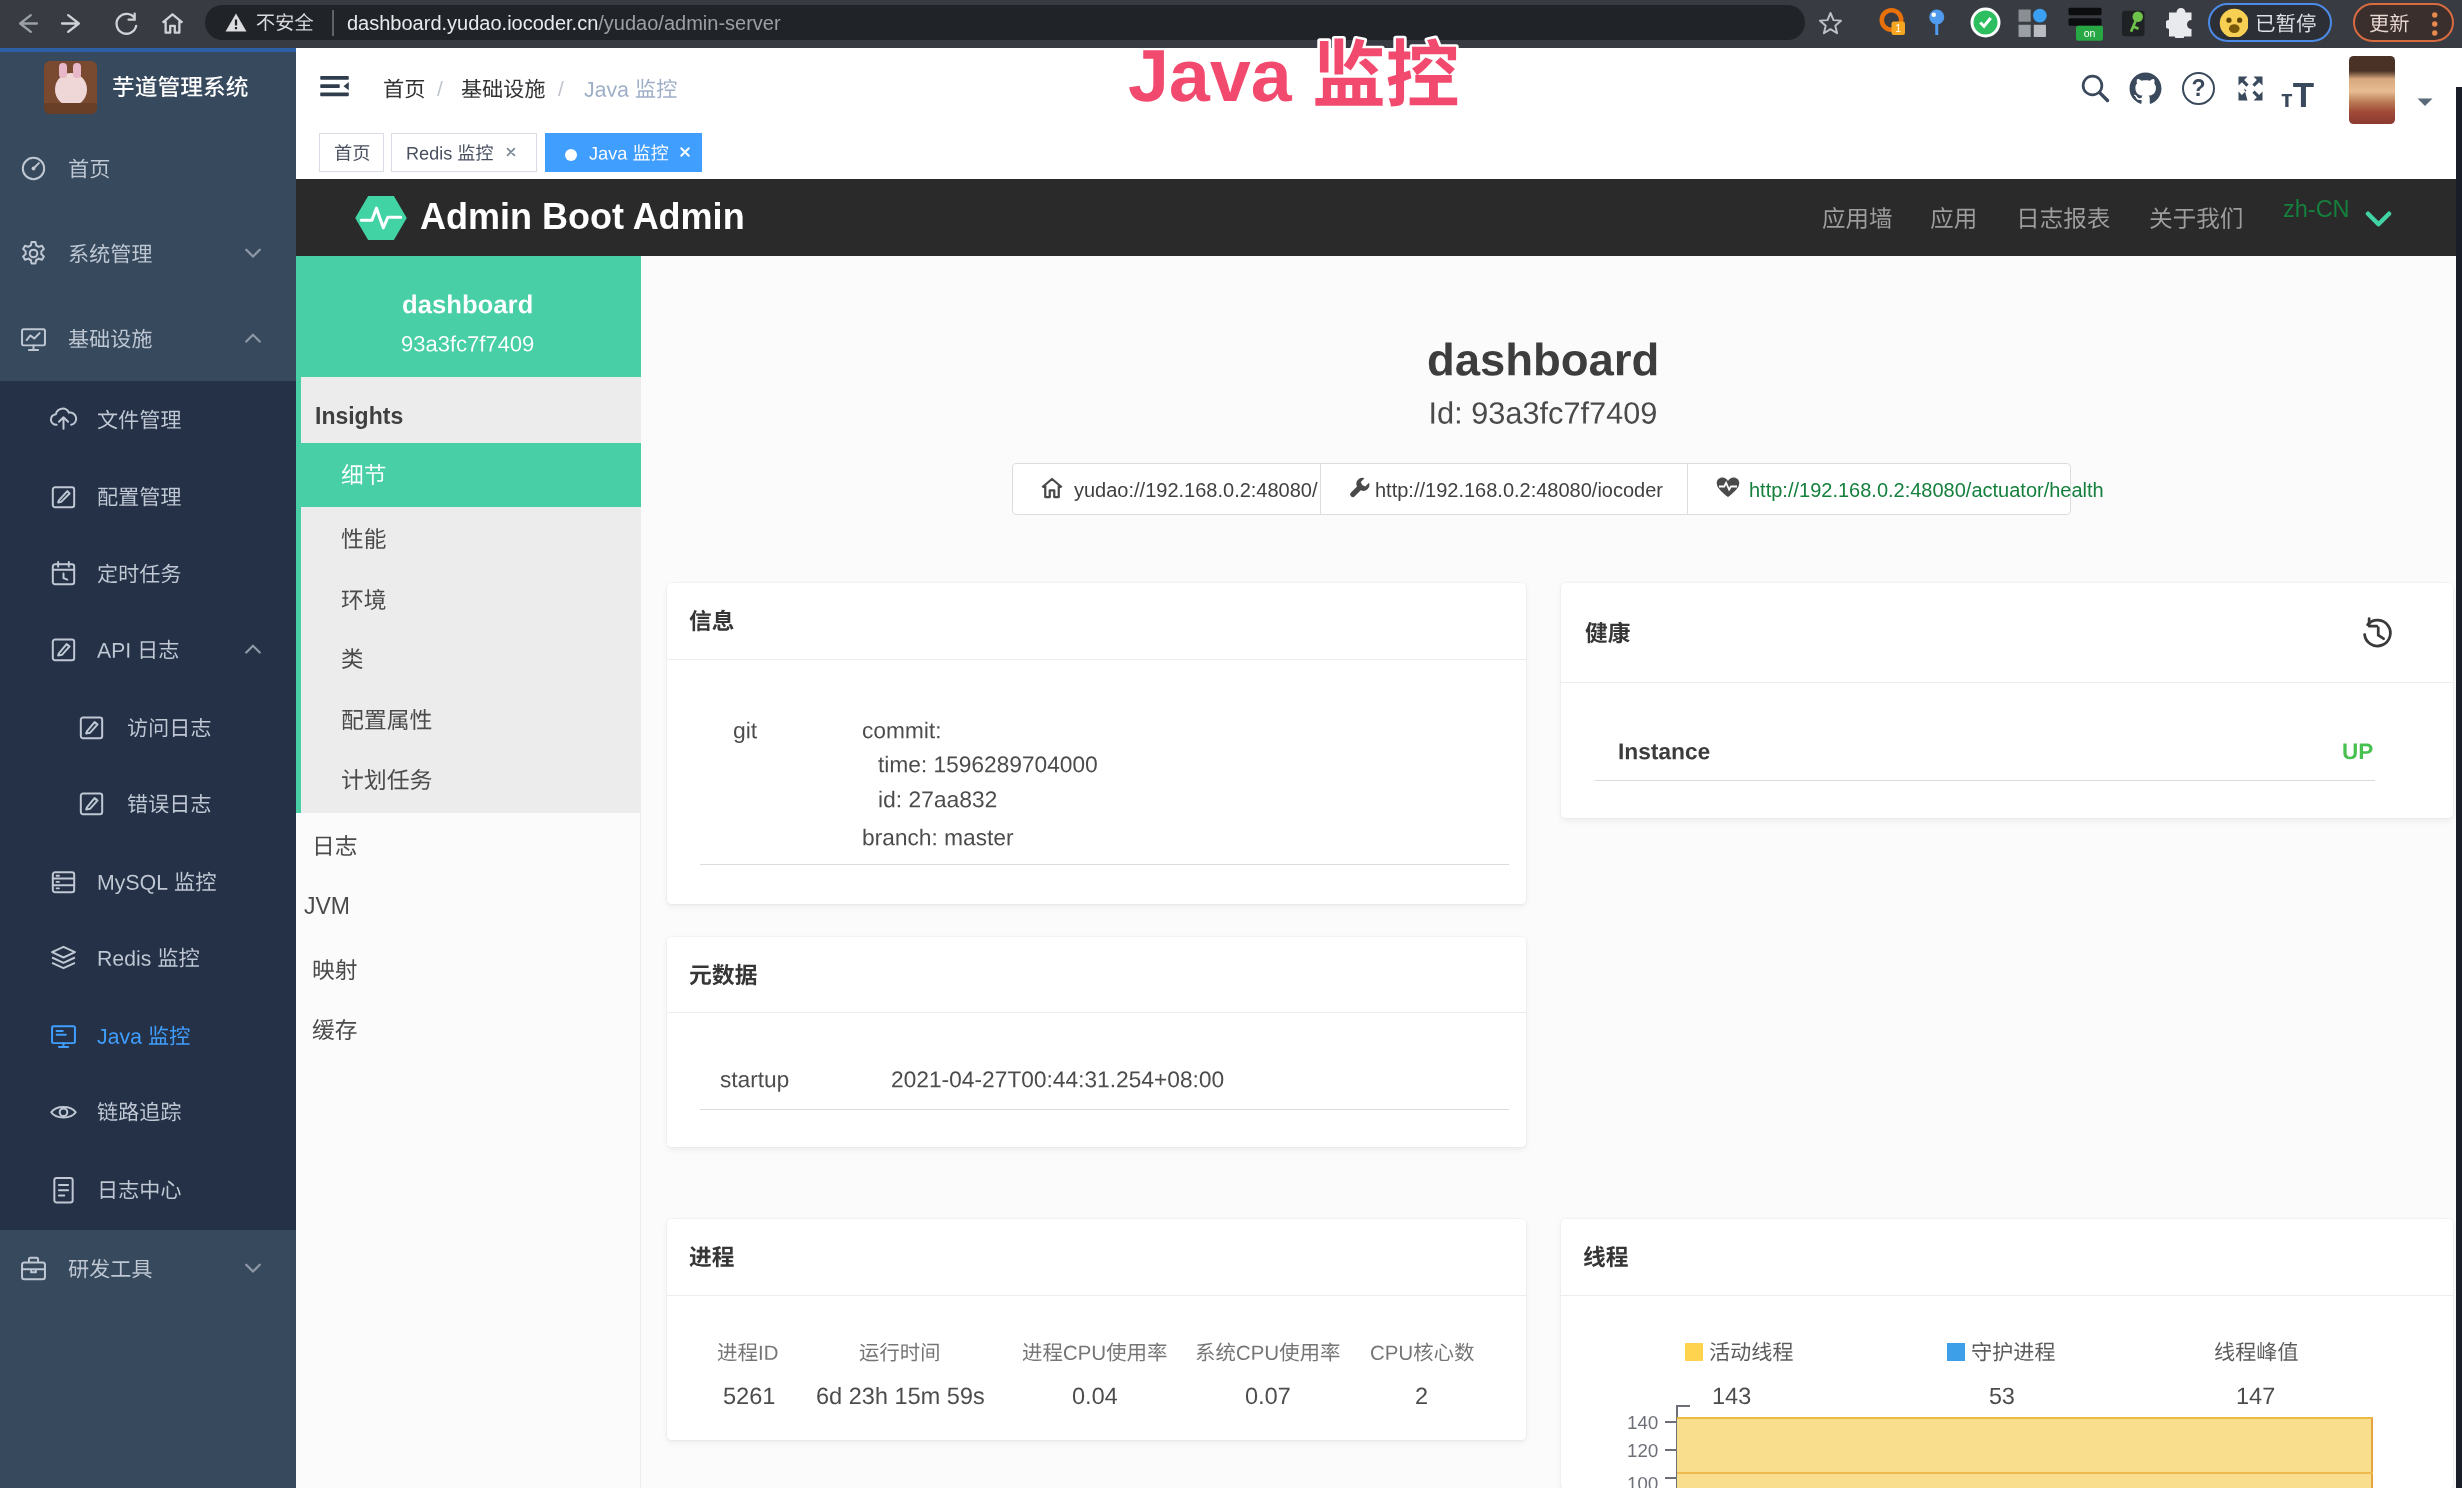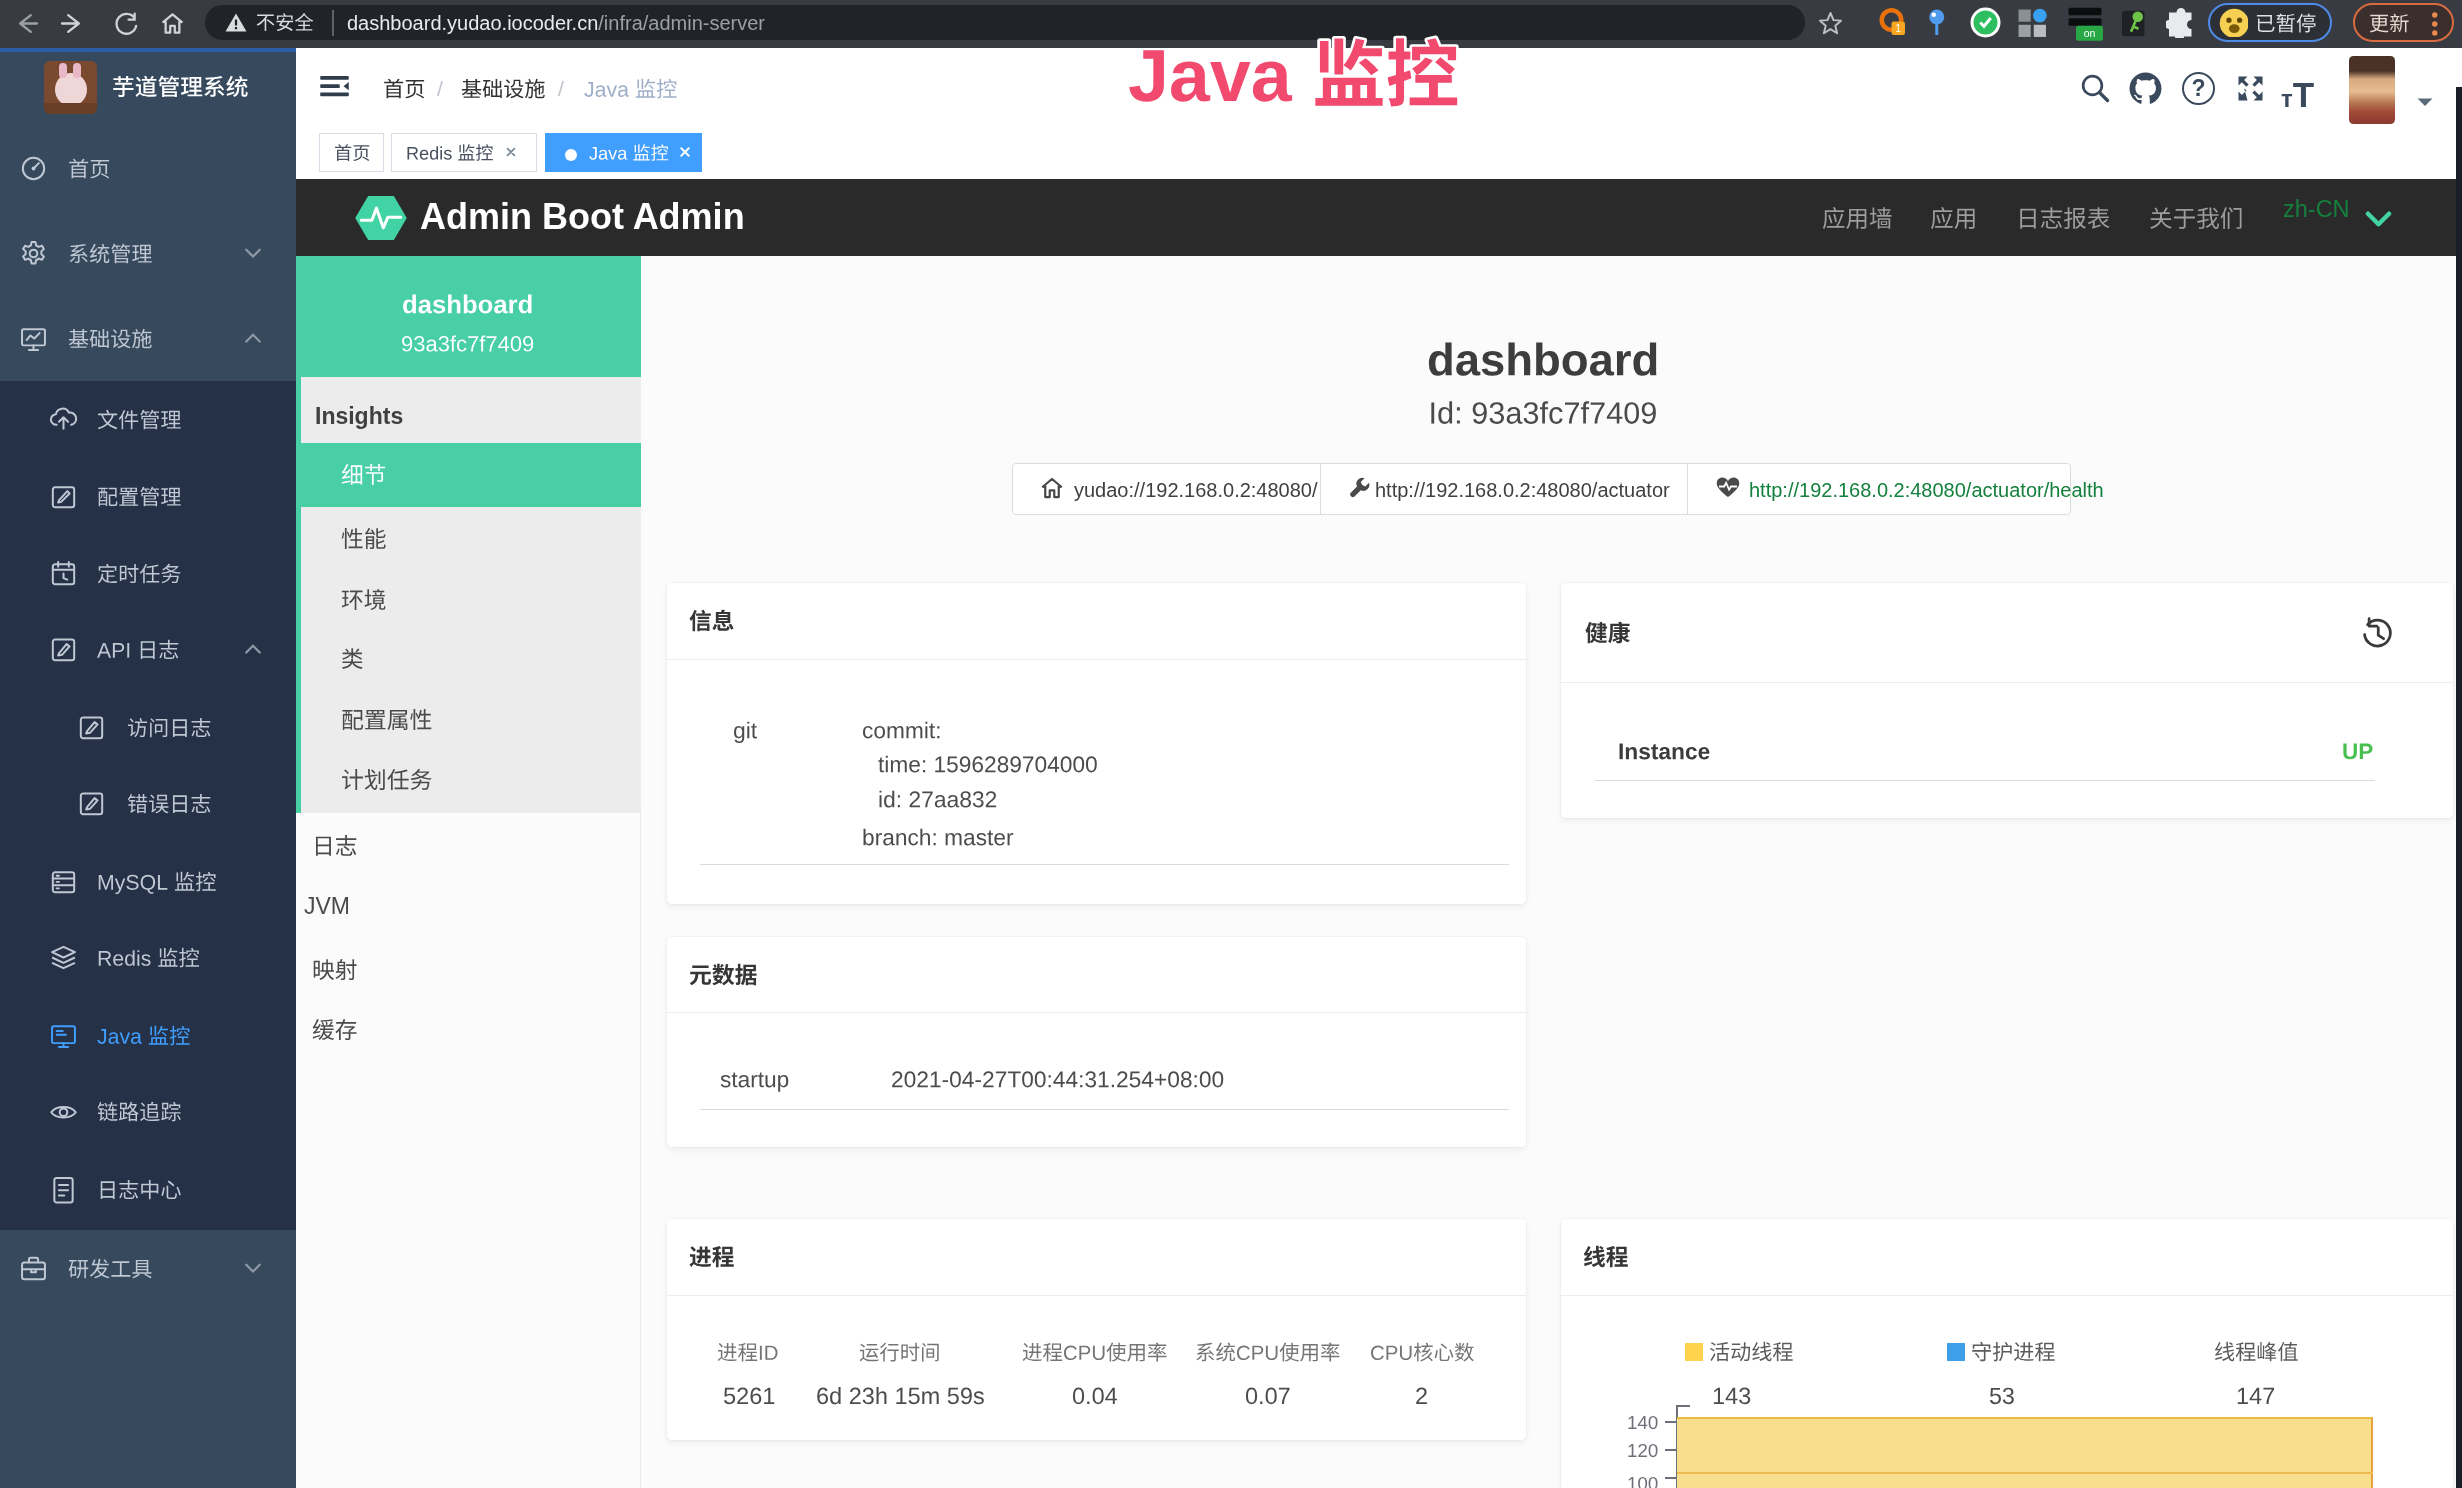--- a/index.html
+++ b/index.html
@@ -194,21 +194,21 @@
     <div style="position:absolute;left:255px;top:9px">
       <svg width="61" height="27" viewBox="0 -27.6 80 36.4" style="display:block;overflow:visible">
         <g fill="#dadce0" transform="translate(0,0)">
           <use href="#q0" transform="translate(0.0,0) scale(0.02600,-0.02600)"></use>
           <use href="#q1" transform="translate(26.0,0) scale(0.02600,-0.02600)"></use>
           <use href="#q2" transform="translate(52.0,0) scale(0.02600,-0.02600)"></use>
         </g>
       </svg>
     </div>
     <div style="position:absolute;left:332px;top:10px;width:1.5px;height:26px;background:#5f6368"></div>
-    <div style="position:absolute;left:347px;top:12px;font:20px 'Liberation Sans',sans-serif;color:#e8eaed">dashboard.yudao.iocoder.cn<span style="color:#9aa0a6">/infra/admin-server</span></div>
+    <div style="position:absolute;left:347px;top:12px;font:20px 'Liberation Sans',sans-serif;color:#e8eaed">dashboard.yudao.iocoder.cn<span style="color:#9aa0a6">/yudao/admin-server</span></div>
     <div style="position:absolute;left:1817px;top:10px;width:27px;height:27px"><svg width="27" height="27" viewBox="0 0 36 36">
         <path d="M18 4 L22 13.5 L32 14.2 L24.4 21 L26.8 31 L18 25.6 L9.2 31 L11.6 21 L4 14.2 L14 13.5 Z" stroke="#bdc1c6" stroke-width="2.6" fill="none" stroke-linejoin="round"></path>
       </svg></div>
     <div style="position:absolute;left:1878px;top:7.6px;width:30px;height:30px"><svg width="30" height="30" viewBox="0 0 40 40">
         <circle cx="18" cy="16" r="13" fill="none" stroke="#e8710a" stroke-width="6"></circle>
         <rect x="18" y="18" width="18" height="18" rx="3" fill="#f5a623"></rect>
         <text x="27" y="32" font-size="14" fill="#fff" font-family="Liberation Sans" text-anchor="middle">1</text>
       </svg></div>
     <div style="position:absolute;left:1926px;top:7.6px;width:26px;height:30px"><svg width="26" height="30" viewBox="0 0 34 40">
         <circle cx="14" cy="12" r="10" fill="#4f9bee"></circle>
@@ -827,21 +827,21 @@
     <div style="position:absolute;left:1012px;top:463px;width:1059px;height:52px;background:#fff;border:0.8px solid #dcdcdc;border-radius:4.6px;box-sizing:border-box"></div>
     <div style="position:absolute;left:1320px;top:463px;width:0.8px;height:52px;background:#dcdcdc"></div>
     <div style="position:absolute;left:1687px;top:463px;width:0.8px;height:52px;background:#dcdcdc"></div>
     <div style="position:absolute;left:1040px;top:476px;width:24px;height:24px"><svg width="24" height="24" viewBox="0 0 32 32">
         <path d="M3 15 L16 4 L29 15 M7 13 V28 H13 V19 H19 V28 H25 V13" fill="none" stroke="#4a4a4a" stroke-width="3" stroke-linejoin="round"></path>
       </svg></div>
     <div style="position:absolute;left:1074px;top:479px;font:20px 'Liberation Sans';color:#404040">yudao://192.168.0.2:48080/</div>
     <div style="position:absolute;left:1348px;top:476px;width:24px;height:24px"><svg width="24" height="24" viewBox="0 0 32 32">
         <path d="M28 9 a8 8 0 0 1 -11 10 L9 27 a3 3 0 0 1 -5 -5 L12 14 a8 8 0 0 1 10 -11 L17 8 L19 12 L23 14 Z" fill="#4a4a4a"></path>
       </svg></div>
-    <div style="position:absolute;left:1375px;top:479px;font:20px 'Liberation Sans';color:#404040">http://192.168.0.2:48080/actuator</div>
+    <div style="position:absolute;left:1375px;top:479px;font:20px 'Liberation Sans';color:#404040">http://192.168.0.2:48080/iocoder</div>
     <div style="position:absolute;left:1715px;top:476px;width:26px;height:24px"><svg width="26" height="24" viewBox="0 0 34 32">
         <path d="M17 28 C8 21 2 15 2 9.5 C2 5 5.5 2 9.5 2 C12.5 2 15.5 3.8 17 6.5 C18.5 3.8 21.5 2 24.5 2 C28.5 2 32 5 32 9.5 C32 15 26 21 17 28 Z" fill="#4a4a4a"></path>
         <path d="M5 14 h7 l2.5 -5 l4 9 l2.5 -4 h8" stroke="#fff" stroke-width="2.4" fill="none"></path>
       </svg></div>
     <div style="position:absolute;left:1749px;top:479px;font:20px 'Liberation Sans';color:#15803d">http://192.168.0.2:48080/actuator/health</div>
     <div style="position:absolute;left:667px;top:583px;width:859px;height:321px;background:#fff;border-radius:4.6px;box-shadow:0 2.3px 6px rgba(10,10,10,.06),0 0 0 0.8px rgba(10,10,10,.03)"></div>
     <div style="position:absolute;left:667px;top:659px;width:859px;height:0.8px;background:#ededed"></div>
     <div style="position:absolute;left:689px;top:605px">
       <svg width="47" height="32" viewBox="0 -31.8 62 42.0" style="display:block;overflow:visible">
         <g fill="#363636" transform="translate(0,0)">

